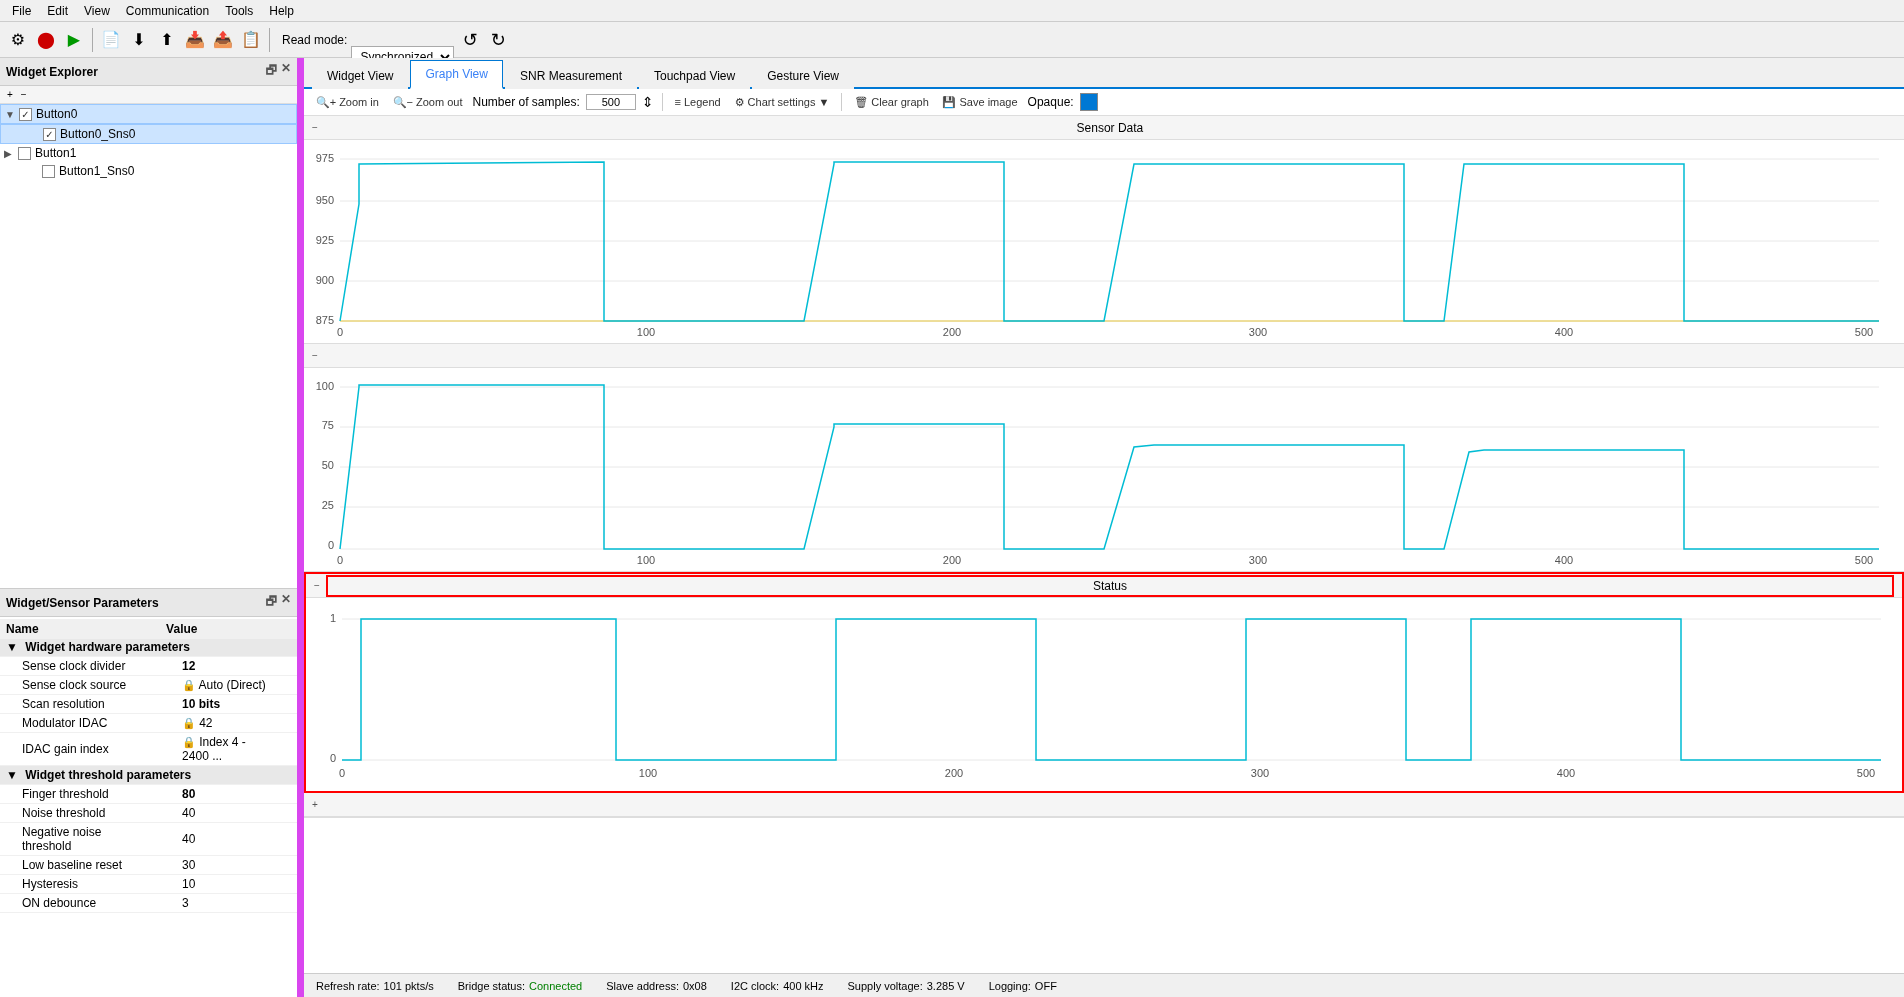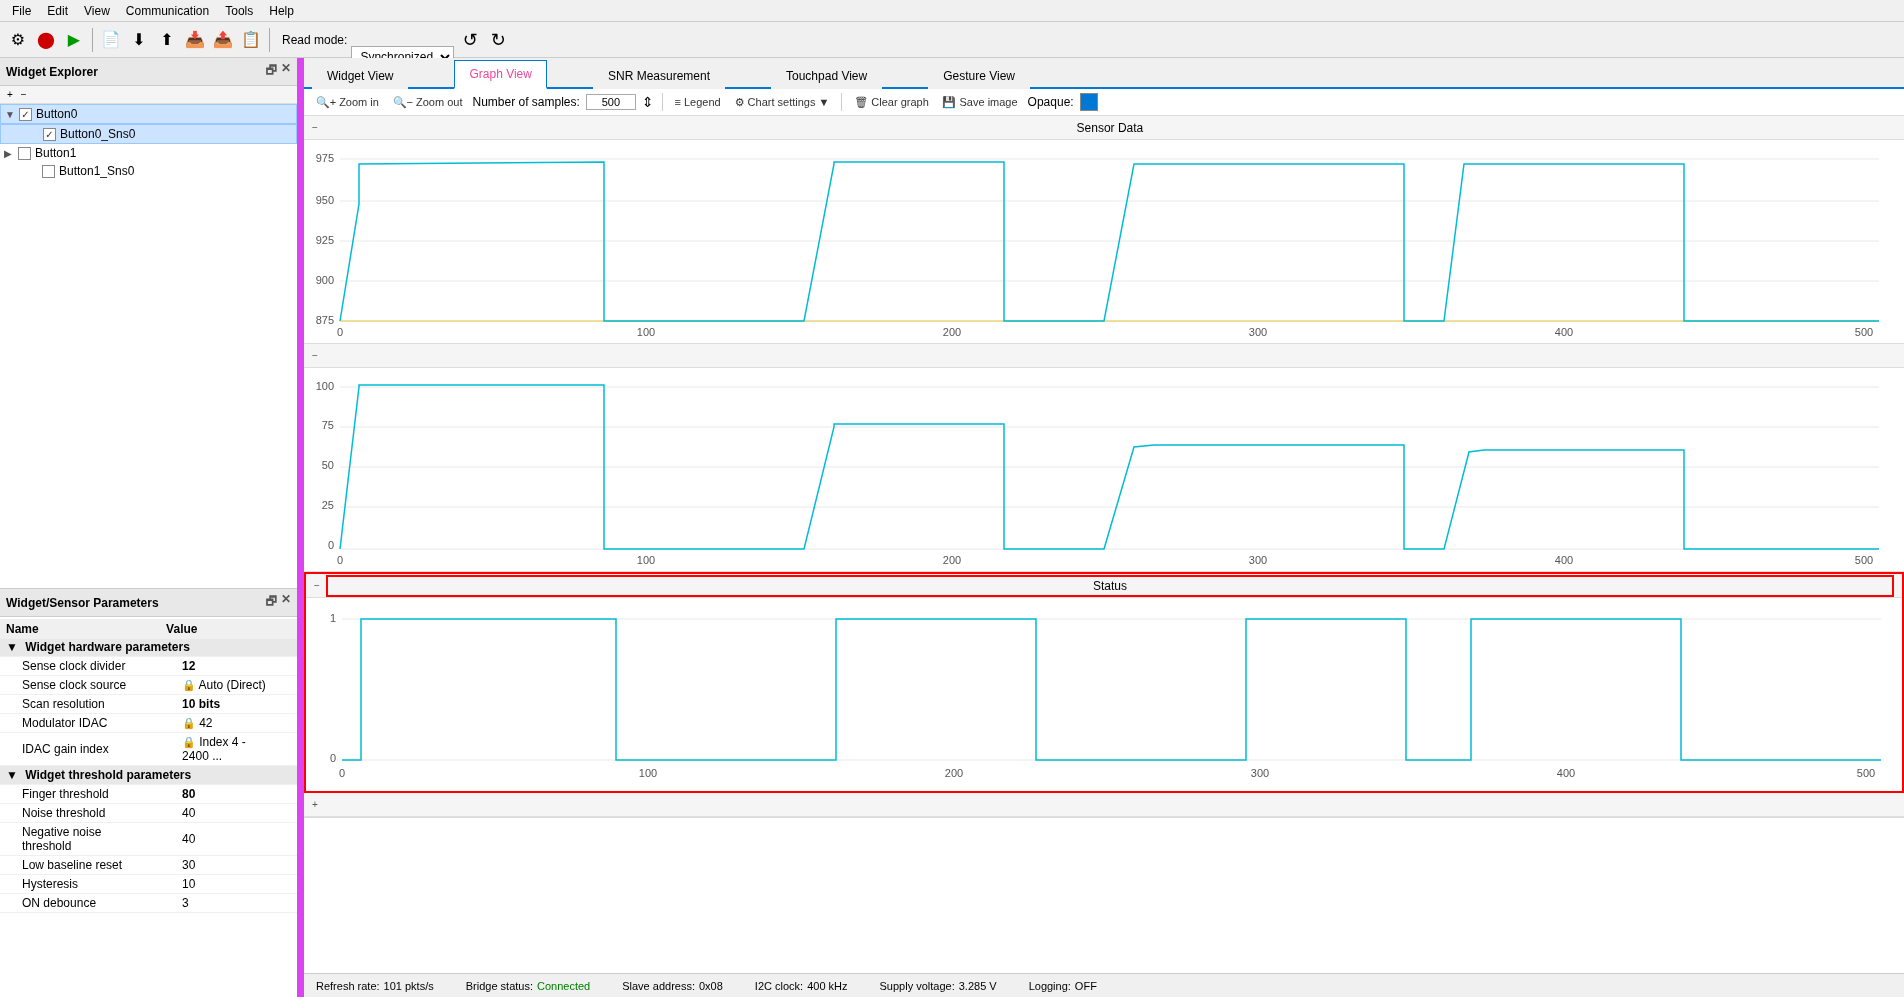--- a/index.html
+++ b/index.html
@@ -94,31 +94,30 @@
     .value-icon { color: #666; font-size: 11px; }
 
     
     .right-panel { flex: 1; display: flex; flex-direction: column; overflow: hidden; }
 
     
     .tab-bar {
       display: flex; align-items: flex-end;
       background: #f0f0f0; border-bottom: 2px solid #0078d4;
       padding: 0 8px;
-      gap: 44px;
     }
     .tab {
       padding: 6px 14px; font-size: 12px; cursor: pointer;
       border: 1px solid transparent; border-bottom: none;
       background: #f0f0f0; margin-right: 2px;
       position: relative; top: 2px;
     }
     .tab.active {
       background: white; border-color: #0078d4; border-bottom: 2px solid white;
-      color: #ec4899; font-weight: 500;
+      color: #3b82f6; font-weight: 500;
     }
 
     
     .graph-toolbar {
       display: flex; align-items: center; gap: 6px;
       background: white; border-bottom: 1px solid #ddd;
       padding: 4px 8px;
     }
     .graph-toolbar-btn {
       display: flex; align-items: center; gap: 3px;
@@ -143,21 +142,21 @@
     }
     .chart-title { flex: 1; text-align: center; font-size: 12px; font-weight: 500; }
     .chart-collapse { cursor: pointer; font-size: 10px; color: #555; margin-right: 6px; }
     .chart-expand { cursor: pointer; font-size: 10px; color: #555; margin-right: 6px; }
 
     .chart-body { padding: 4px 0; position: relative; }
     svg.chart-svg { display: block; }
 
     
     .status-bar {
-      display: flex; align-items: center; gap: 32px;
+      display: flex; align-items: center; gap: 24px;
       background: #f0f0f0; border-top: 1px solid #ccc;
       padding: 3px 12px; font-size: 11px; height: 24px;
     }
     .status-item { display: flex; gap: 4px; }
     .status-value-green { color: #008000; }
   </style>
 </head>
 <body>
 
 <div class="menubar">

